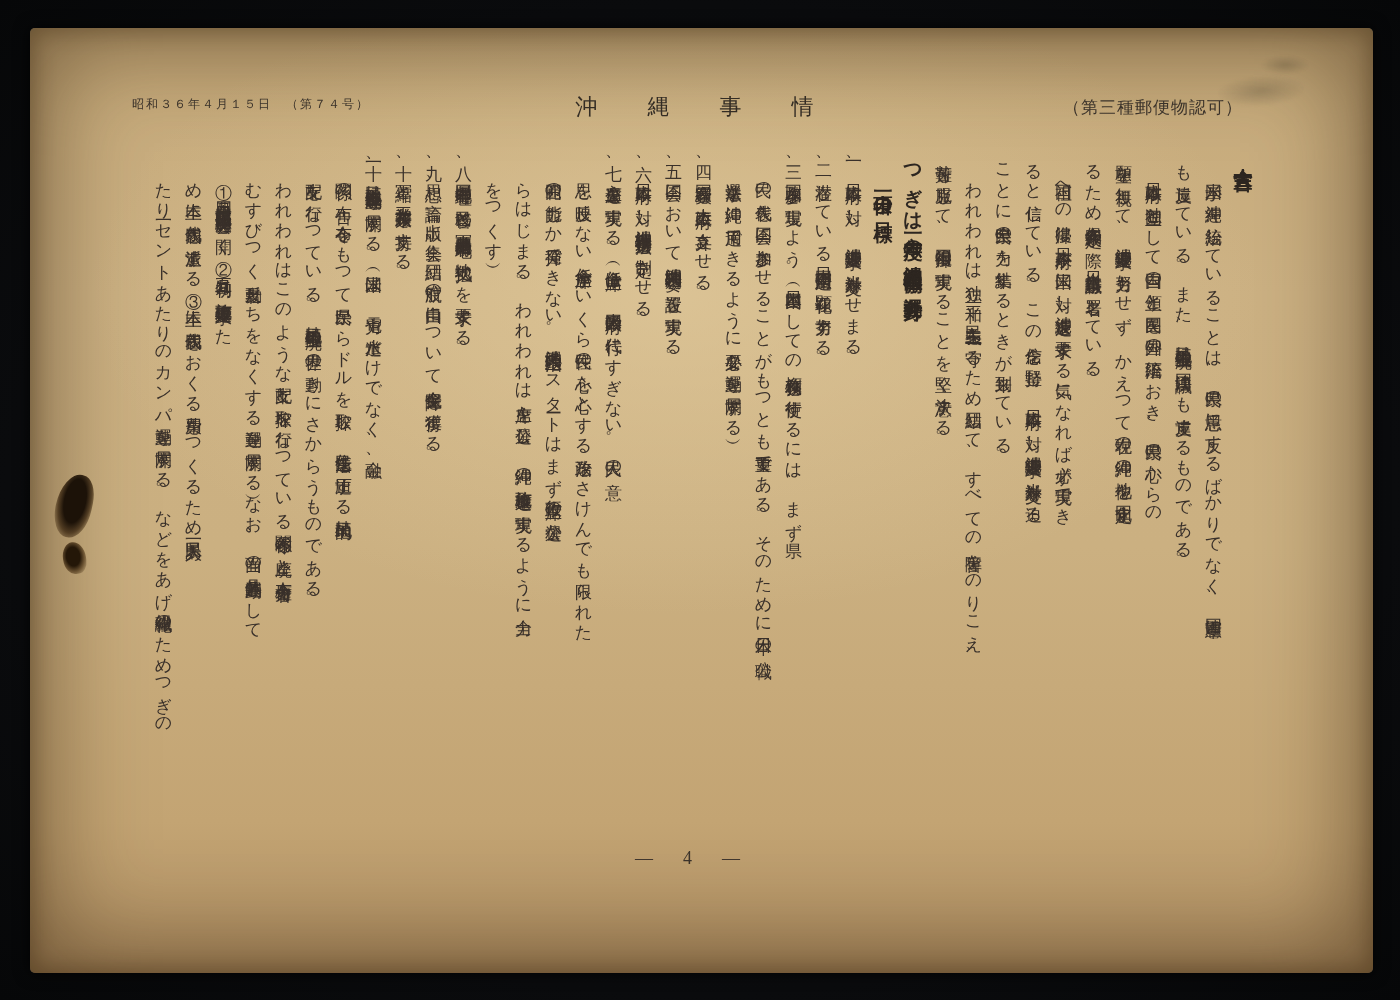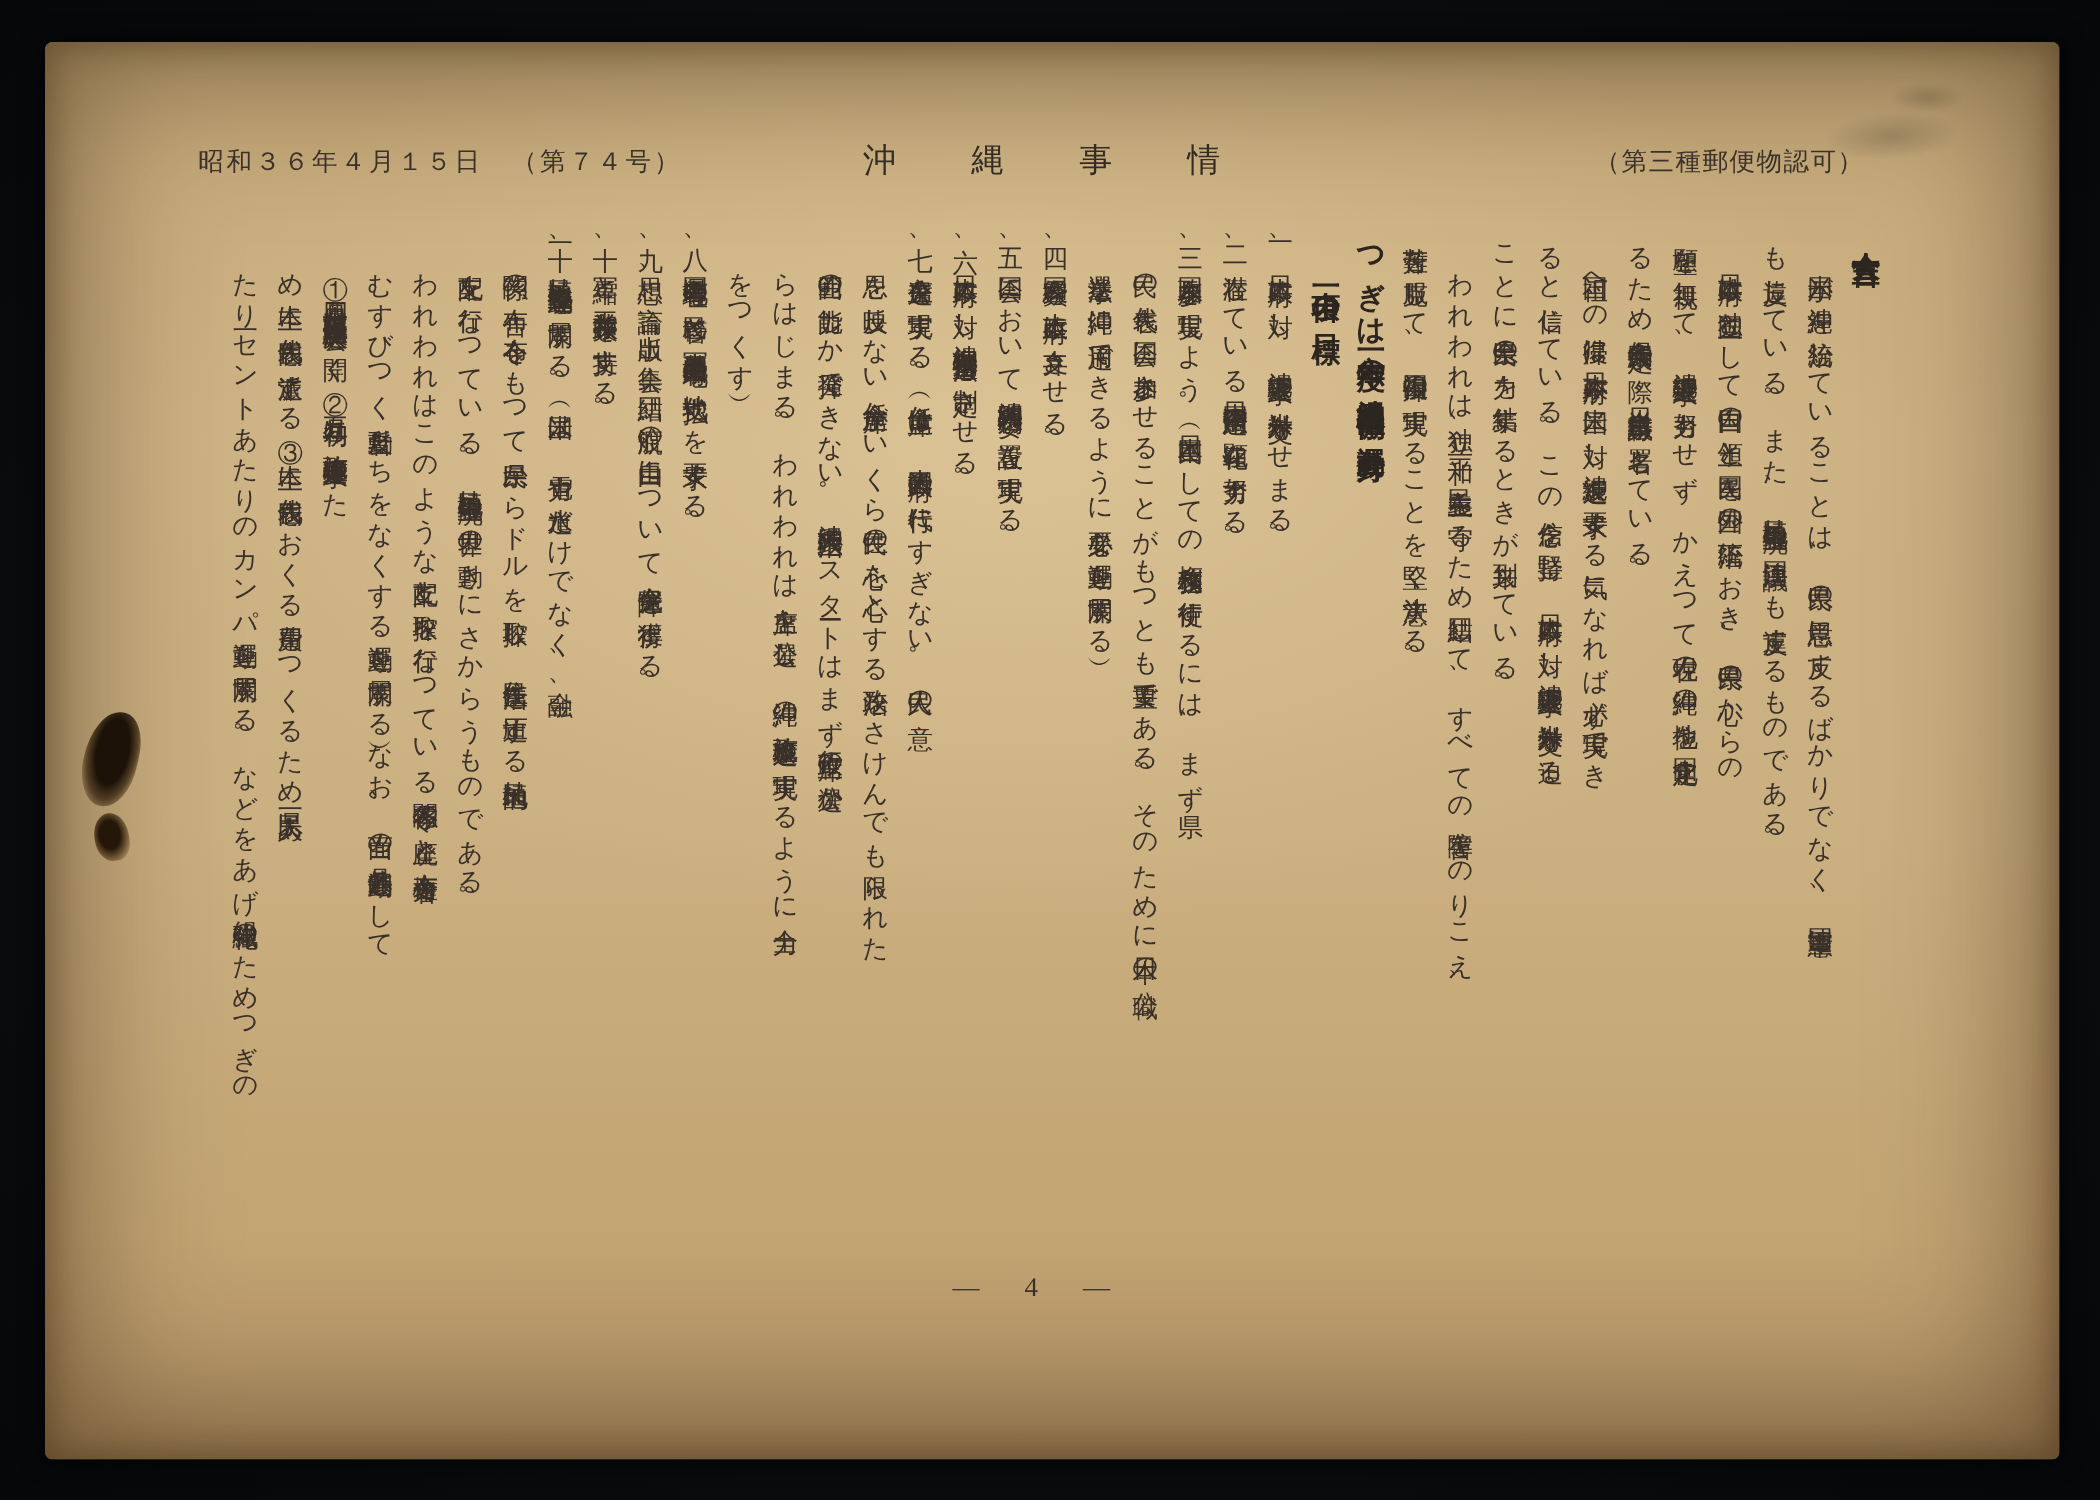--- a/index.html
+++ b/index.html
@@ -14,21 +14,21 @@
     background:
       radial-gradient(ellipse 950px 520px at 48% 28%, rgba(231,209,163,0.55), rgba(231,209,163,0) 62%),
       linear-gradient(180deg,#c6aa7a 0%,#ccb183 28%,#cbb081 55%,#c3a473 84%,#b09064 100%);
     box-shadow:
       inset 0 0 95px 20px rgba(56,36,14,0.50),
       inset 0 0 20px 5px rgba(56,36,14,0.35),
       0 0 16px rgba(0,0,0,0.85);
   }
   .header-row{position:absolute;top:66px;left:0;width:100%;height:40px;}
   .hdr-date{
-    position:absolute;left:102px;top:2px;font-size:17px;letter-spacing:2px;color:#3a322a;
+    position:absolute;left:102px;top:2px;font-size:12px;letter-spacing:2px;color:#3a322a;
   }
   .hdr-title{
     position:absolute;left:0;right:0;top:-2px;text-align:center;
     font-size:22px;letter-spacing:14px;color:#332c24;font-weight:normal;
   }
   .hdr-note{
     position:absolute;right:130px;top:2px;font-size:17px;letter-spacing:1px;color:#3a322a;
   }
   .vbody{
     position:absolute;top:124px;right:115px;height:712px;width:1118px;

